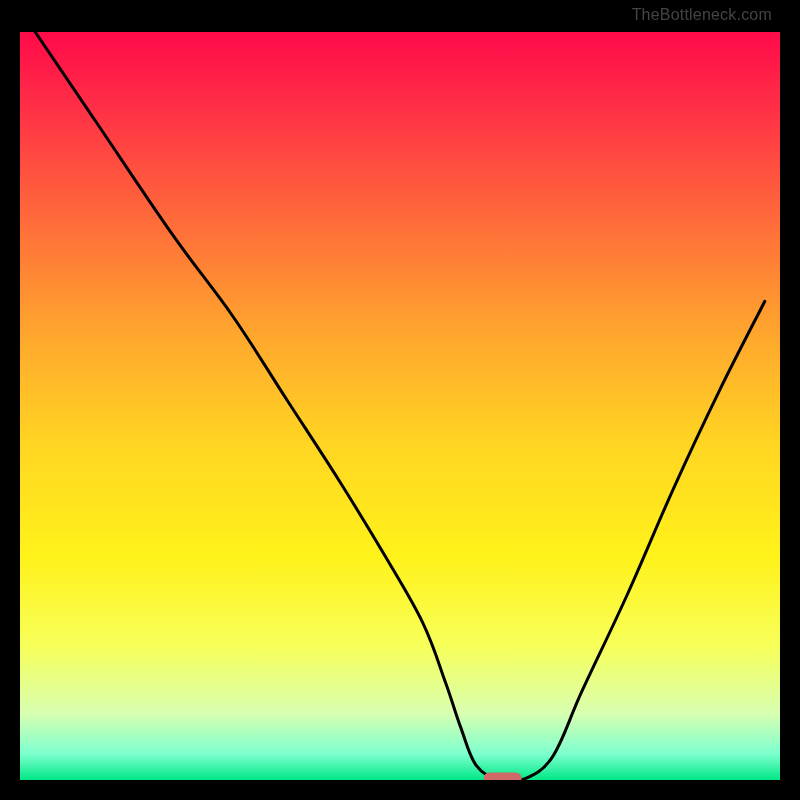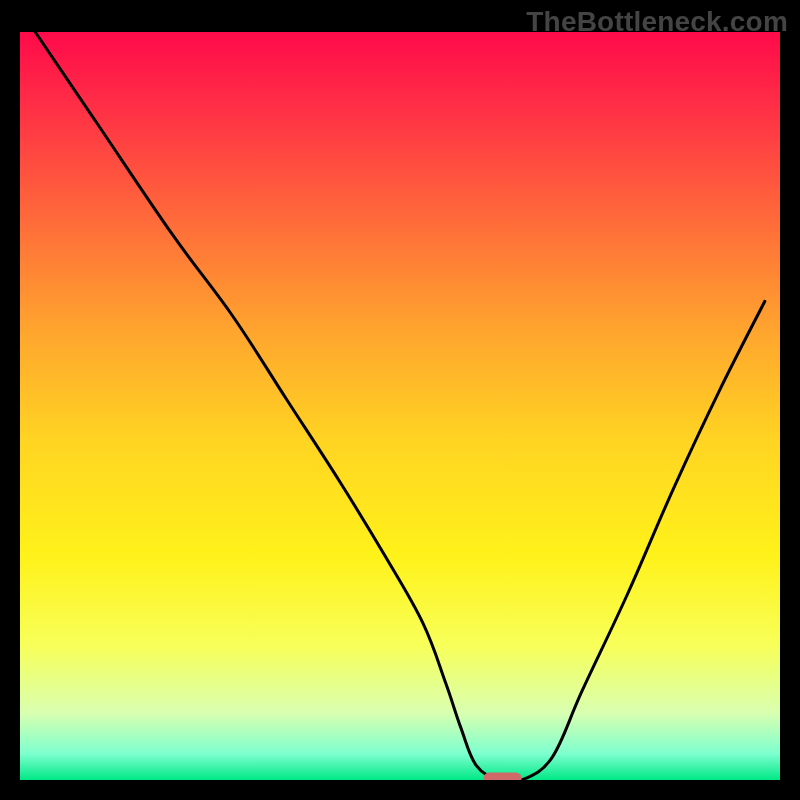--- a/index.html
+++ b/index.html
@@ -12,25 +12,25 @@
   }
   .wrap {
     position: relative;
     width: 800px;
     height: 800px;
     background: #000;
   }
   .watermark {
     position: absolute;
     top: 6px;
-    right: 12px;
+    right: 28px;
     color: #444;
     font-family: Arial, Helvetica, sans-serif;
-    font-size: 28px;
-    font-weight: 700;
+    font-size: 16px;
+    font-weight: 400;
     letter-spacing: 0.2px;
     z-index: 5;
     user-select: none;
   }
   .plot {
     position: absolute;
     left: 20px;
     top: 32px;
     width: 760px;
     height: 748px;

